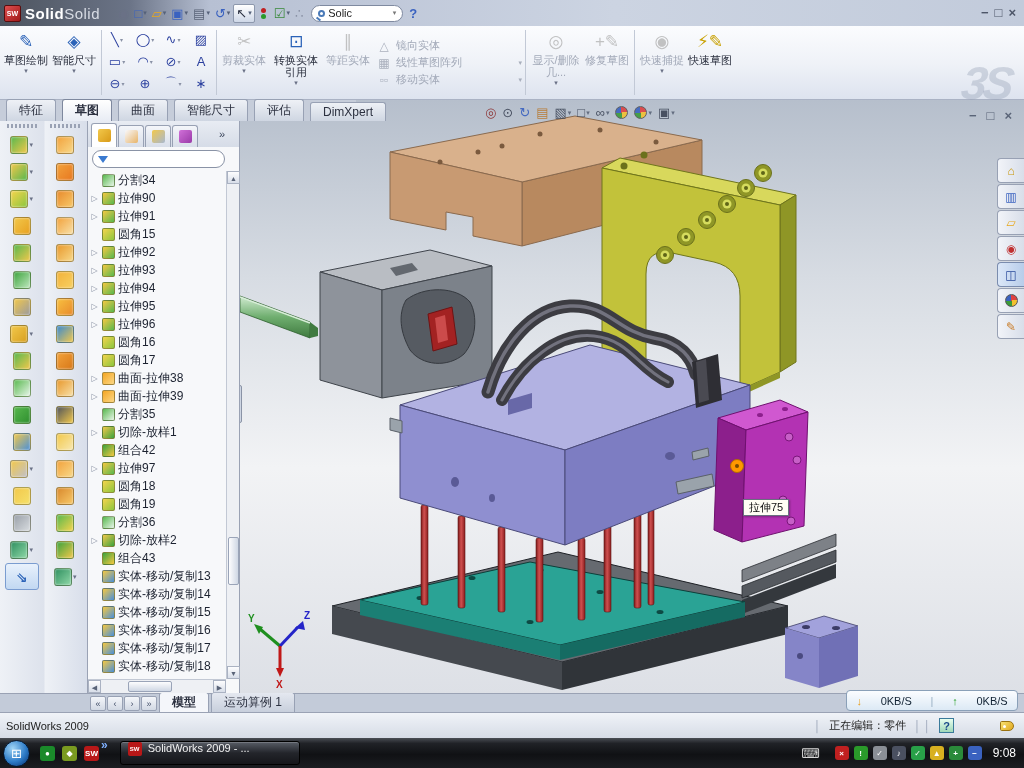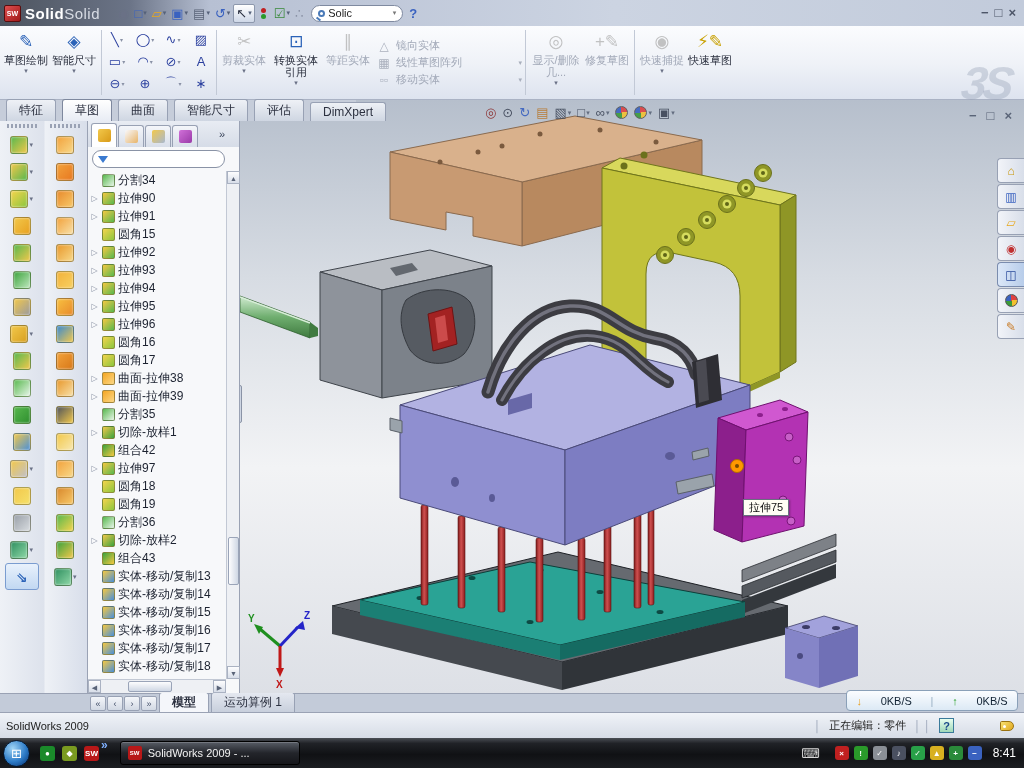--- a/index.html
+++ b/index.html
@@ -54,21 +54,21 @@
   .stackrow .lbl { font-size:11px; color:#a2a9b8; flex:1; white-space:nowrap; }
   .stackrow .dd { font-size:7px; color:#a8aebc; }
   .watermark { position:absolute; right:14px; top:30px; font-size:46px; font-style:italic; font-weight:bold;
     color:rgba(130,142,165,0.30); letter-spacing:-4px; transform:skewX(-8deg); }
 
   
   .tabsrow { position:absolute; left:0; top:100px; width:356px; height:21px; background:#c6cdda; z-index:6;
     display:flex; align-items:flex-end; padding-left:6px; gap:6px; }
   .ctab { padding:2px 12px 2px 12px; font-size:12px; color:#2c3140; border:1px solid #98a1b4; border-bottom:none;
     border-radius:3px 3px 0 0; background:linear-gradient(#eef1f6,#cfd6e2); white-space:nowrap; }
-  .ctab.active { background:linear-gradient(#ffffff,#e8ecf4); border-color:#7e889e; font-weight:normal;text-align:right; }
+  .ctab.active { background:linear-gradient(#ffffff,#e8ecf4); border-color:#7e889e; font-weight:bold;text-align:right; }
 
   
   .lefttools { position:absolute; left:0; top:121px; width:88px; height:572px; background:linear-gradient(90deg,#eef1f6,#dde2ec 44px,#eef1f6 45px,#d8deea); border-right:1px solid #9aa2b4; display:flex; z-index:5; }
   .ltcol { width:44px; display:flex; flex-direction:column; align-items:center; padding-top:2px; }
   .dragdots { width:30px; height:4px; margin:1px 0 3px 0;
     background:repeating-linear-gradient(90deg,#9aa2b4 0 2px,transparent 2px 4px); }
   .lt-item { height:27px; display:flex; align-items:center; justify-content:center; gap:1px; }
   .lt-ic { width:18px; height:18px; border-radius:3px; border:1px solid rgba(90,90,60,.45); box-shadow:inset 0 0 2px rgba(255,255,255,.8); }
   .lt-dd { font-size:7px; color:#6a7186; }
   .lt-item.pressed { border:1px solid #7a9cd0; background:linear-gradient(#e8f1fc,#c2d8f2); border-radius:3px; width:34px; }
@@ -149,21 +149,21 @@
   
   .taskbar { position:absolute; left:0; top:738px; width:1024px; height:30px;
     background:linear-gradient(180deg,#4a4e55 0%,#202227 18%,#101114 55%,#1b1d21 100%); display:flex; align-items:center; }
   .startorb { width:27px; height:27px; border-radius:50%; margin-left:3px;
     background:radial-gradient(circle at 35% 30%,#9fd4f5,#2e7cc8 55%,#0a3c7e 90%); border:1px solid #06182e;
     display:flex; align-items:center; justify-content:center; color:#fff; font-size:13px; }
   .qlaunch { display:flex; align-items:center; gap:7px; margin-left:10px; }
   .qicon { width:15px; height:15px; border-radius:3px; display:flex; align-items:center; justify-content:center; font-size:8px; color:#fff; font-weight:bold; }
   .chev { color:#7fb0ff; font-size:12px; font-weight:bold; margin-left:2px; align-self:flex-start; }
   .taskbtns { display:flex; gap:6px; margin-left:12px; }
-  .taskbtn { width:180px; height:24px; border:1px solid #000; border-radius:3px; display:flex; align-items:center; gap:6px; padding:0 7px;
+  .taskbtn { width:180px; height:24px; border:1px solid #000; border-radius:3px; display:flex; align-items:flex-start; gap:6px; padding:0 7px;
     background:linear-gradient(#3a3e45,#17181c 50%,#0c0d10); box-shadow:inset 0 1px 0 rgba(255,255,255,.18); }
   .taskbtn.active { background:linear-gradient(#585d66,#23252b 50%,#15161a); }
   .taskbtn .ticn { width:14px; height:14px; border-radius:2px; font-size:6px; color:#fff; font-weight:bold;
     display:flex; align-items:center; justify-content:center; flex:0 0 auto; }
   .taskbtn .tlbl { color:#f2f2f2; font-size:11px; white-space:nowrap; overflow:hidden; text-overflow:ellipsis; }
   .tray { margin-left:auto; display:flex; align-items:center; gap:5px; padding-right:8px; }
   .kbicon { color:#d8d8d8; font-size:13px; margin-right:10px; }
   .trayicon { width:14px; height:14px; border-radius:3px; display:flex; align-items:center; justify-content:center; font-size:8px; color:#fff; font-weight:bold; }
   .clock { color:#fff; font-size:12px; margin-left:6px; }
 </style>
@@ -962,17 +962,17 @@
       <span id="trayicons" style="display:flex;gap:5px;">
           <span class="trayicon" style="background: rgb(192, 32, 32);">×</span>
           <span class="trayicon" style="background: rgb(42, 154, 42);">!</span>
           <span class="trayicon" style="background: rgb(138, 143, 150);">✓</span>
           <span class="trayicon" style="background: rgb(74, 80, 96);">♪</span>
           <span class="trayicon" style="background: rgb(40, 160, 72);">✓</span>
           <span class="trayicon" style="background: rgb(216, 176, 32);">▲</span>
           <span class="trayicon" style="background: rgb(42, 138, 58);">+</span>
           <span class="trayicon" style="background: rgb(58, 98, 192);">−</span>
         </span>
-      <span class="clock">8:41</span>
+      <span class="clock">9:08</span>
     </div>
   </div>
 
 </div>
 
 </body></html>

